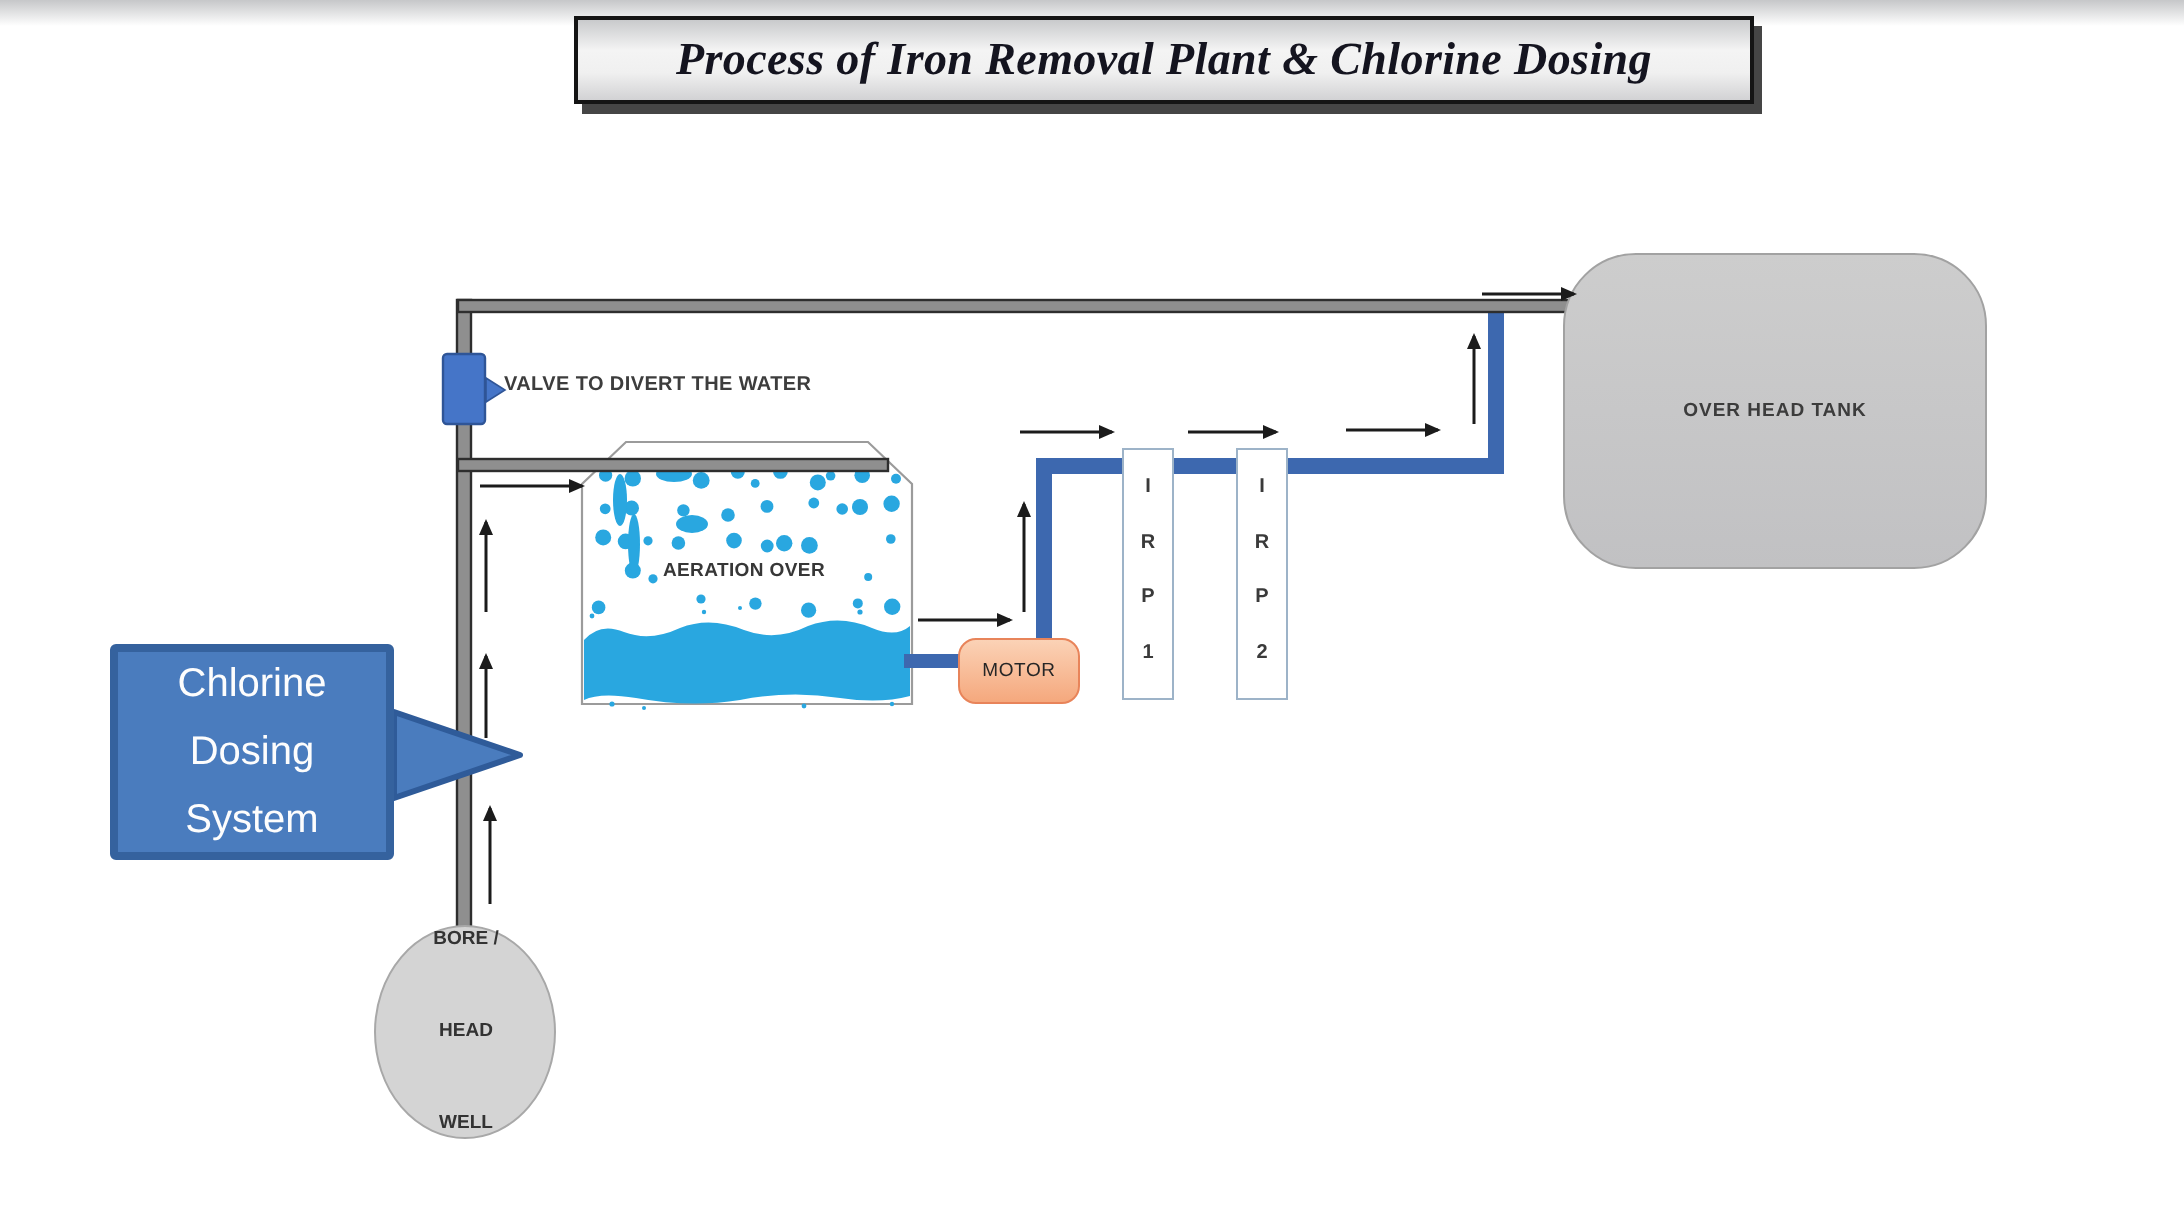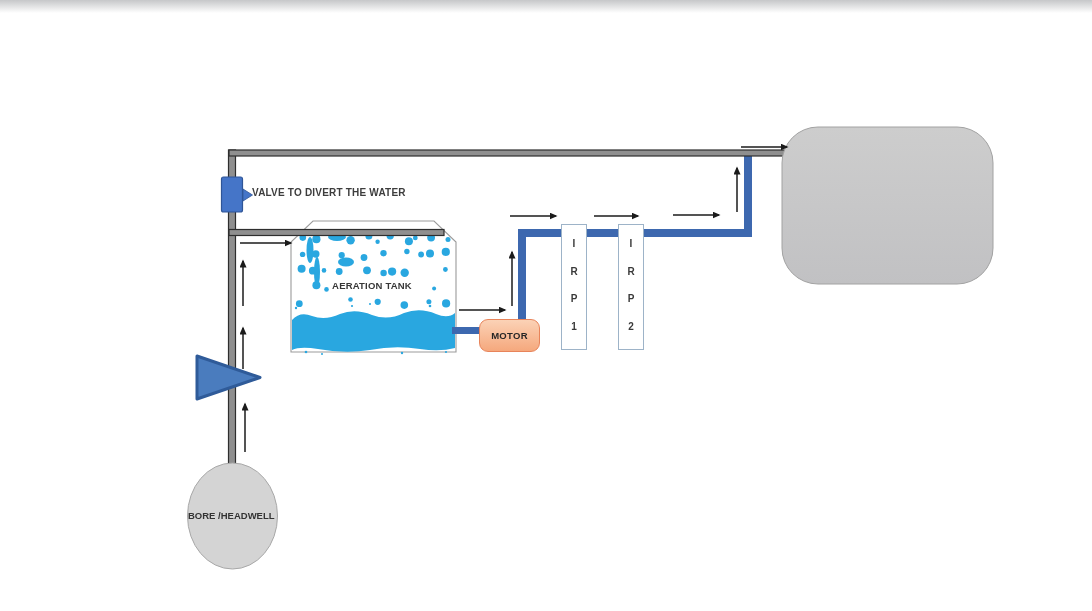--- a/index.html
+++ b/index.html
@@ -15,28 +15,28 @@
     box-shadow:4px 5px 0 #454545;
     display:flex;align-items:center;justify-content:center;
     font-family:"Liberation Serif", serif;font-weight:bold;font-style:italic;
     font-size:23px;color:#14141f;letter-spacing:0.2px;
   }
   .lbl{position:absolute;color:#3d3d3d;font-weight:600;}
   #valve-label{left:252px;top:187px;font-size:10px;letter-spacing:0.2px;}
   #aeration-label{left:322px;top:280px;width:100px;text-align:center;font-size:9.5px;color:#373737;letter-spacing:0.2px;}
   #overhead-label{left:782px;top:127px;width:211px;height:157px;display:flex;
     align-items:center;justify-content:center;font-size:9.5px;letter-spacing:0.5px;color:#3c3c3c;}
-  #bore-label{left:188px;top:462px;width:90px;height:108px;display:flex;
-    align-items:center;justify-content:flex-start;font-size:9.5px;line-height:16px;color:#333;text-align:center;}
+  #bore-label{left:188px;top:462px;width:90px;height:108px;display:flex;flex-direction:column;
+    align-items:center;justify-content:space-between;font-size:9.5px;line-height:16px;color:#333;text-align:center;}
   #motor-box{
     position:absolute;left:479px;top:319px;width:61px;height:33px;box-sizing:border-box;
     border:1.5px solid #e8845a;border-radius:9px;
     background:linear-gradient(180deg,#fbd2b6 0%,#f5a87d 100%);
     display:flex;align-items:center;justify-content:center;
-    font-size:9.5px;font-weight:700;color:#262626;letter-spacing:0.3px;
+    font-size:9.5px;font-weight:400;color:#262626;letter-spacing:0.3px;
   }
   .irp-col{
     position:absolute;top:224px;width:26px;height:126px;box-sizing:border-box;
     background:#ffffff;border:1px solid #9db3c8;
     display:flex;flex-direction:column;align-items:center;justify-content:space-between;
     padding:13px 0 17px 0;font-size:10px;font-weight:600;color:#3a3a3a;
   }
   #irp1-col{left:561px;}
   #irp2-col{left:618px;}
   #chlorine-box{
@@ -47,20 +47,23 @@
   }
   svg{position:absolute;left:0;top:0;}
   .z2{z-index:2;}
 </style>
 </head>
 <body>
 
 <div id="canvas">
   <div id="topband"></div>
 
+  <div id="title-bar">
+    <span>Process of Iron Removal Plant &amp; Chlorine Dosing</span>
+  </div>
 
   <svg width="1092" height="611" viewBox="0 0 1092 611">
     <defs>
       <marker id="arrow" markerWidth="9" markerHeight="8" refX="6.5" refY="3.5" orient="auto" markerUnits="userSpaceOnUse">
         <path d="M0,0 L8,3.5 L0,7 Z" fill="#1b1b1b"></path>
       </marker>
       <linearGradient id="gTank" x1="0" y1="0" x2="0" y2="1">
         <stop offset="0" stop-color="#cdcdcd"></stop>
         <stop offset="1" stop-color="#c1c1c3"></stop>
       </linearGradient>
@@ -161,38 +164,44 @@
       <line x1="512" y1="306" x2="512" y2="252" marker-end="url(#arrow)"></line>
       <line x1="510" y1="216" x2="556" y2="216" marker-end="url(#arrow)"></line>
       <line x1="594" y1="216" x2="638" y2="216" marker-end="url(#arrow)"></line>
       <line x1="673" y1="215" x2="719" y2="215" marker-end="url(#arrow)"></line>
       <line x1="737" y1="212" x2="737" y2="168" marker-end="url(#arrow)"></line>
       <line x1="741" y1="147" x2="787" y2="147" marker-end="url(#arrow)"></line>
     </g>
   </svg>
 
   <div class="lbl z2" id="valve-label">VALVE TO DIVERT THE WATER</div>
-  <div class="lbl z2" id="aeration-label">AERATION TANK</div>
+  <div class="lbl z2" id="aeration-label">AERATION OVER</div>
+  <div class="lbl z2" id="overhead-label">OVER HEAD TANK</div>
 
   <div class="z2" id="motor-box">
     <span>MOTOR</span>
   </div>
 
   <div class="irp-col z2" id="irp1-col">
     <span>I</span>
     <span>R</span>
     <span>P</span>
     <span>1</span>
   </div>
   <div class="irp-col z2" id="irp2-col">
     <span>I</span>
     <span>R</span>
     <span>P</span>
     <span>2</span>
   </div>
 
+  <div class="z2" id="chlorine-box">
+    <div>Chlorine</div>
+    <div>Dosing</div>
+    <div>System</div>
+  </div>
 
   <div class="lbl z2" id="bore-label">
     <div>BORE /</div>
     <div>HEAD</div>
     <div>WELL</div>
   </div>
 </div>
 
 </body></html>

